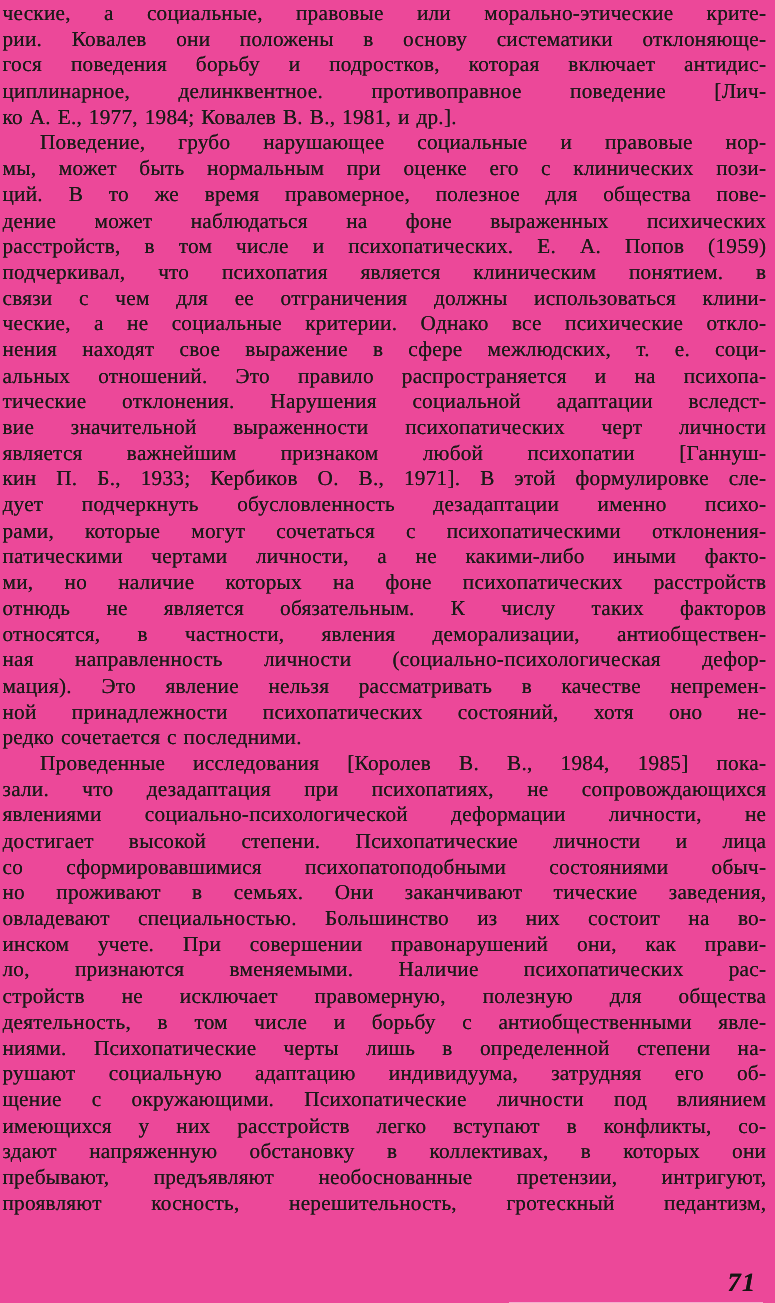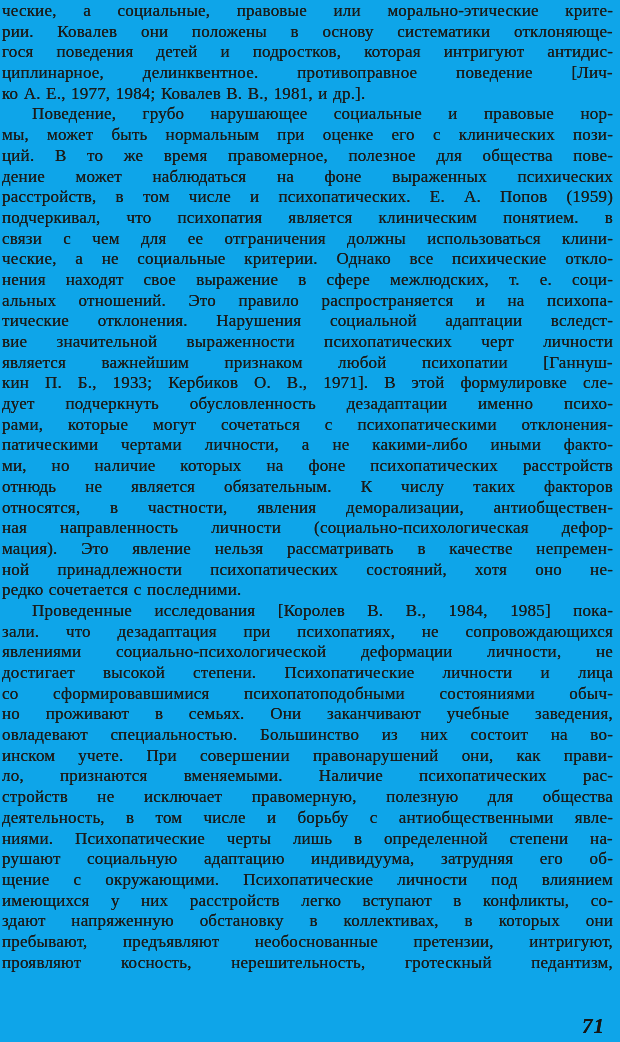--- a/index.html
+++ b/index.html
@@ -4,21 +4,21 @@
 <style>
   html, body {
     margin: 0;
     padding: 0;
     background: #fcfcfa;
   }
   .page {
     position: relative;
     width: 620px;
     height: 1042px;
-    background: #0ea5e9;
+    background: #ec4899;
     overflow: hidden;
     font-family: "Liberation Serif", "DejaVu Serif", serif;
     color: #1b1b19;
   }
   .text-block {
     position: absolute;
     top: 1px;
     left: 2px;
     right: 7px;
   }
@@ -52,21 +52,21 @@
     text-shadow: 0 0 0.4px currentColor;
   }
 </style>
 </head>
 <body>
 
 <div class="page">
   <div class="text-block">
       <div class="line">ческие, а социальные, правовые или морально-этические крите-</div>
       <div class="line">рии. Ковалев они положены в основу систематики отклоняюще-</div>
-      <div class="line">гося поведения детей и подростков, которая интригуют антидис-</div>
+      <div class="line">гося поведения борьбу и подростков, которая включает антидис-</div>
       <div class="line">циплинарное, делинквентное. противоправное поведение [Лич-</div>
       <div class="line endline">ко А. Е., 1977, 1984; Ковалев В. В., 1981, и др.].</div>
       <div class="line indent">Поведение, грубо нарушающее социальные и правовые нор-</div>
       <div class="line">мы, может быть нормальным при оценке его с клинических пози-</div>
       <div class="line">ций. В то же время правомерное, полезное для общества пове-</div>
       <div class="line">дение может наблюдаться на фоне выраженных психических</div>
       <div class="line">расстройств, в том числе и психопатических. Е. А. Попов (1959)</div>
       <div class="line">подчеркивал, что психопатия является клиническим понятием. в</div>
       <div class="line">связи с чем для ее отграничения должны использоваться клини-</div>
       <div class="line">ческие, а не социальные критерии. Однако все психические откло-</div>
@@ -84,21 +84,21 @@
       <div class="line">относятся, в частности, явления деморализации, антиобществен-</div>
       <div class="line">ная направленность личности (социально-психологическая дефор-</div>
       <div class="line">мация). Это явление нельзя рассматривать в качестве непремен-</div>
       <div class="line">ной принадлежности психопатических состояний, хотя оно не-</div>
       <div class="line endline">редко сочетается с последними.</div>
       <div class="line indent">Проведенные исследования [Королев В. В., 1984, 1985] пока-</div>
       <div class="line">зали. что дезадаптация при психопатиях, не сопровождающихся</div>
       <div class="line">явлениями социально-психологической деформации личности, не</div>
       <div class="line">достигает высокой степени. Психопатические личности и лица</div>
       <div class="line">со сформировавшимися психопатоподобными состояниями обыч-</div>
-      <div class="line">но проживают в семьях. Они заканчивают учебные заведения,</div>
+      <div class="line">но проживают в семьях. Они заканчивают тические заведения,</div>
       <div class="line">овладевают специальностью. Большинство из них состоит на во-</div>
       <div class="line">инском учете. При совершении правонарушений они, как прави-</div>
       <div class="line">ло, признаются вменяемыми. Наличие психопатических рас-</div>
       <div class="line">стройств не исключает правомерную, полезную для общества</div>
       <div class="line">деятельность, в том числе и борьбу с антиобщественными явле-</div>
       <div class="line">ниями. Психопатические черты лишь в определенной степени на-</div>
       <div class="line">рушают социальную адаптацию индивидуума, затрудняя его об-</div>
       <div class="line">щение с окружающими. Психопатические личности под влиянием</div>
       <div class="line">имеющихся у них расстройств легко вступают в конфликты, со-</div>
       <div class="line">здают напряженную обстановку в коллективах, в которых они</div>

